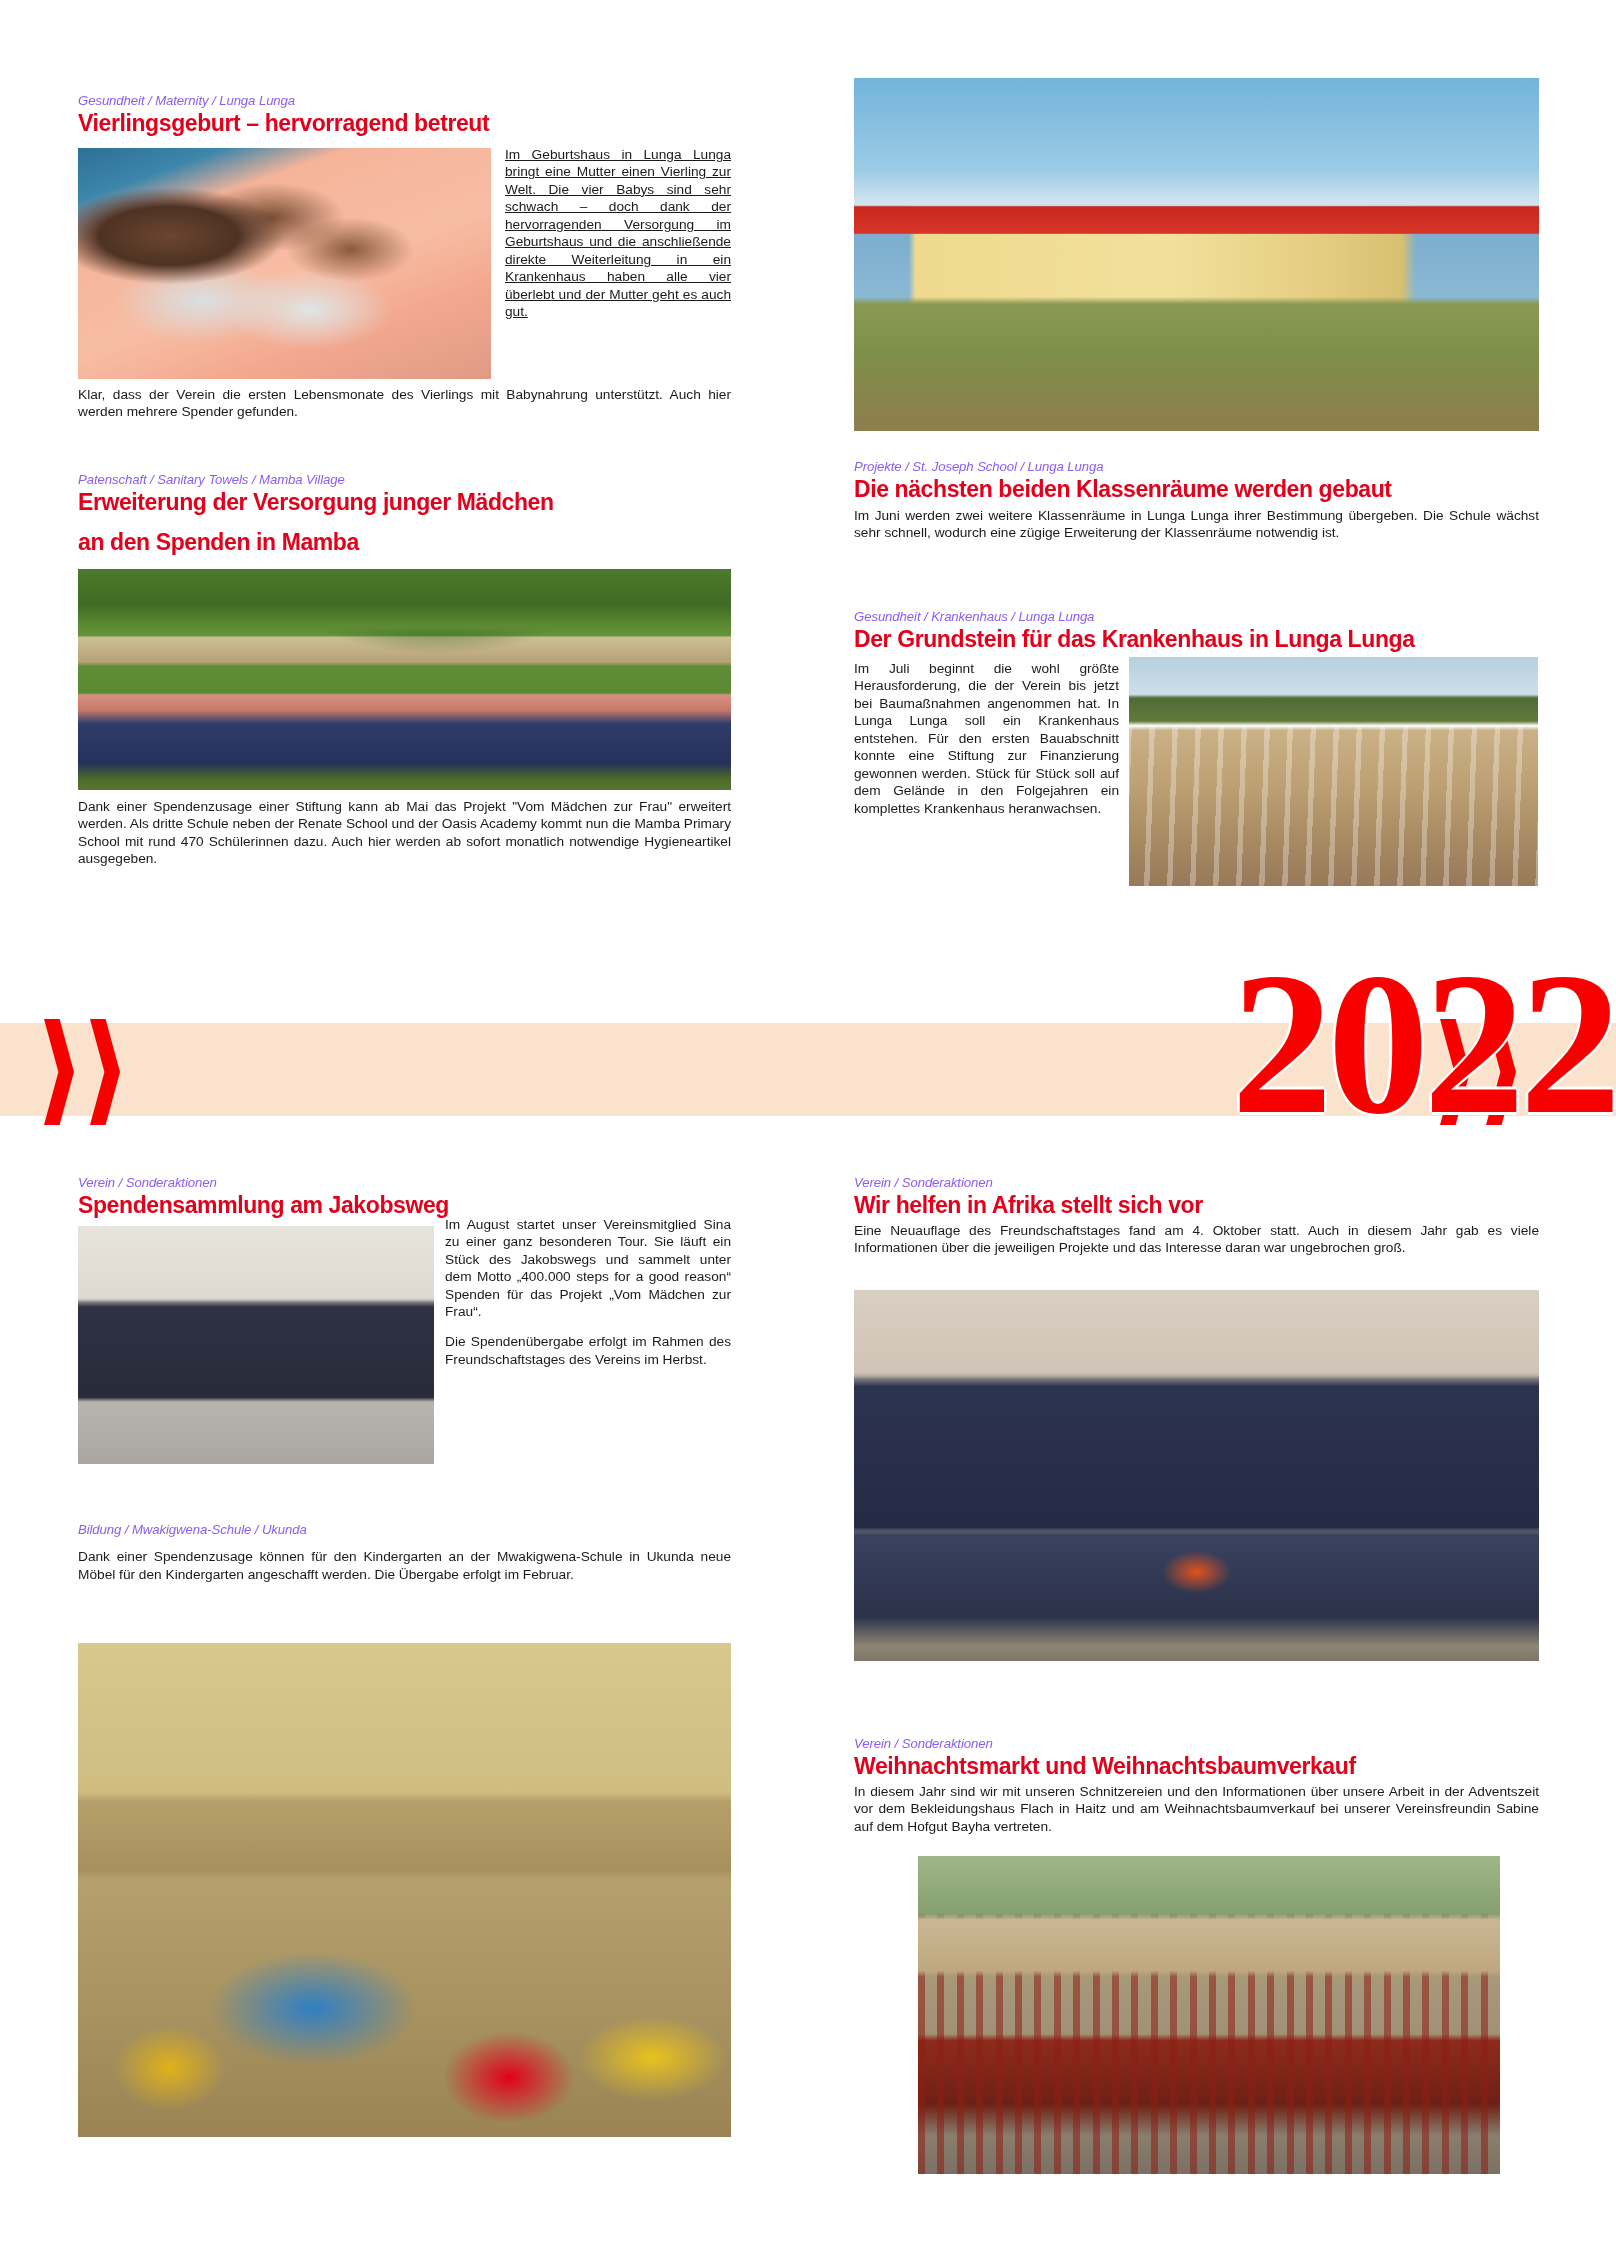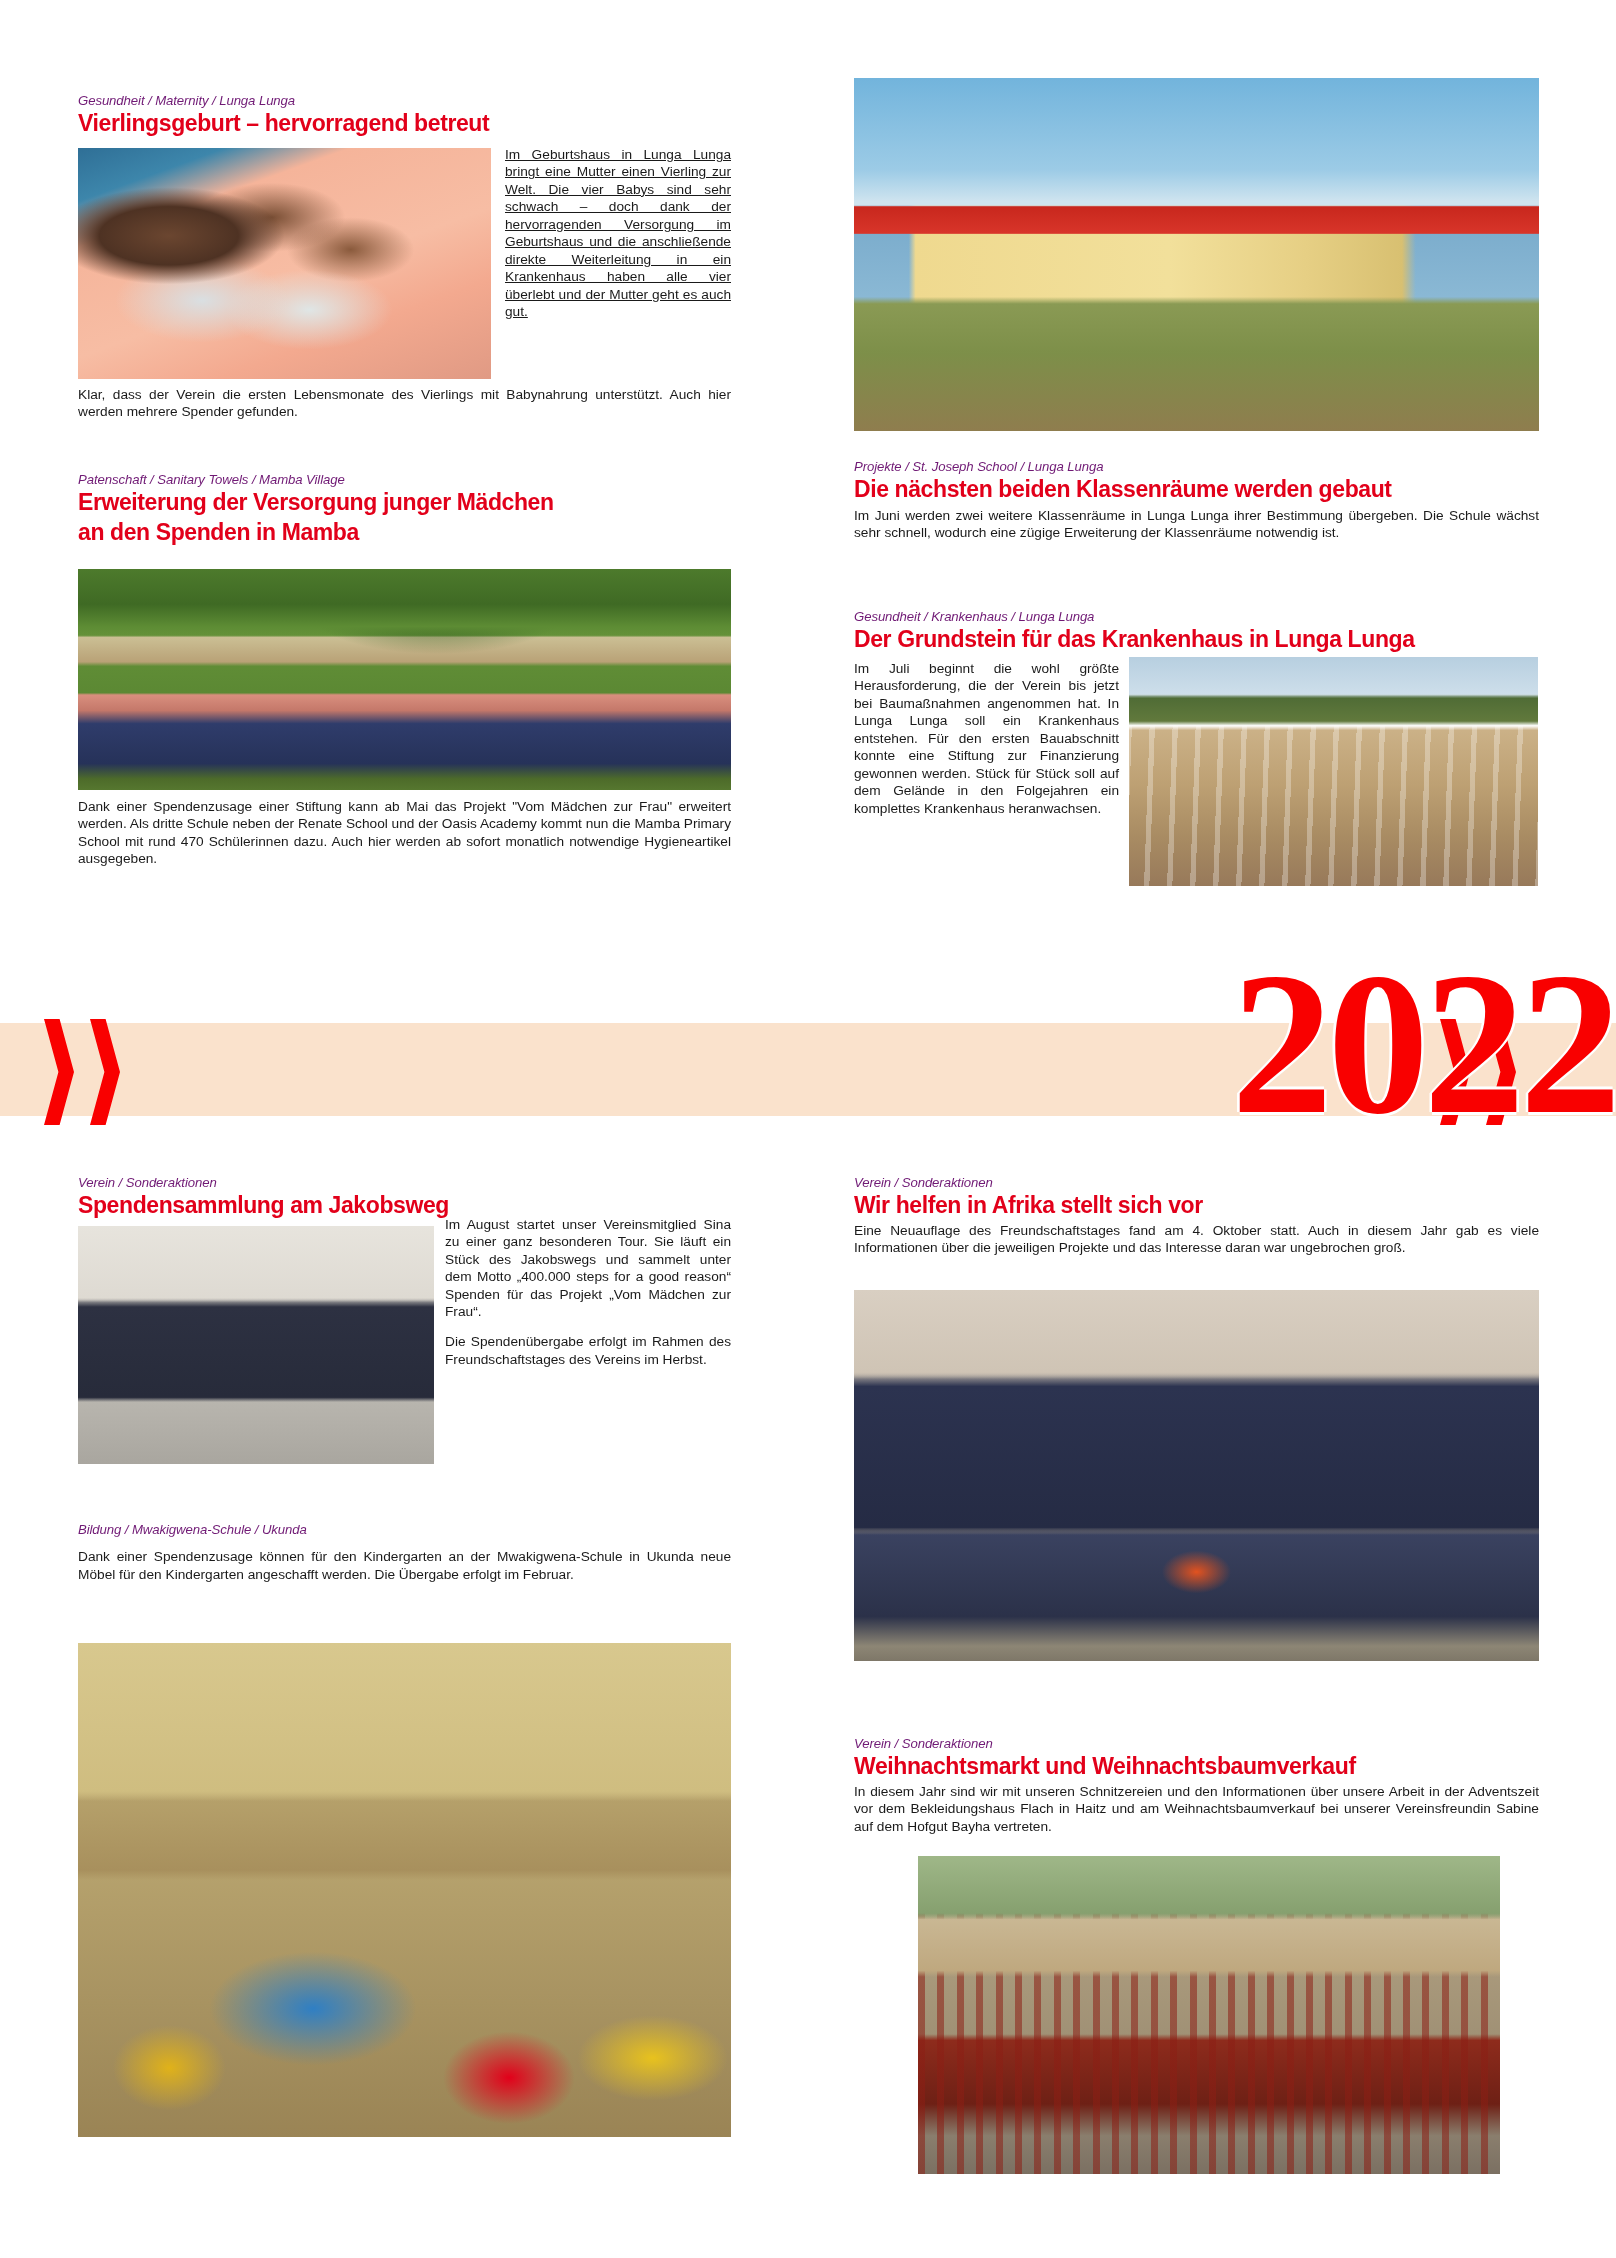--- a/index.html
+++ b/index.html
@@ -17,21 +17,21 @@
     height: 2258px;
     background: #ffffff;
     overflow: hidden;
   }
 
   
   .kicker {
     font-style: italic;
     font-size: 13.2px;
     line-height: 1.15;
-    color: #701a75;
+    color: #8b5cf6;
     letter-spacing: -0.1px;
     margin: 0 0 2.6px 0;
     white-space: nowrap;
   }
   .headline {
     color: #e2001a;
     font-weight: bold;
     font-size: 23px;
     line-height: 1.12;
     margin: 0 0 3.5px 0;
@@ -195,21 +195,21 @@
   <div class="abs" style="left:505px; top:146px; width:226px;text-decoration:underline;">
     <p class="body-text">Im Geburtshaus in Lunga Lunga bringt eine Mutter einen Vierling zur Welt. Die vier Babys sind sehr schwach – doch dank der hervorragenden Versorgung im Geburtshaus und die anschließende direkte Weiterleitung in ein Krankenhaus haben alle vier überlebt und der Mutter geht es auch gut.</p>
   </div>
 
   <div class="abs" style="left:78px; top:386px; width:653px;">
     <p class="body-text">Klar, dass der Verein die ersten Lebensmonate des Vierlings mit Babynahrung unterstützt. Auch hier werden mehrere Spender gefunden.</p>
   </div>
 
   <div class="abs" style="left:78px; top:472px; width:653px;">
     <div class="kicker">Patenschaft / Sanitary Towels / Mamba Village</div>
-    <div class="headline" style="margin-bottom:4px;">Erweiterung der Versorgung junger Mädchen</div>
+    <div class="headline" style="margin-bottom:14px;">Erweiterung der Versorgung junger Mädchen</div>
     <div class="headline">an den Spenden in Mamba</div>
   </div>
 
   <div class="photo ph-crowd" style="left:78px; top:569px; width:653px; height:221px;">
     <div class="ph-inner"></div>
   </div>
 
   <div class="abs" style="left:78px; top:798px; width:653px;">
     <p class="body-text">Dank einer Spendenzusage einer Stiftung kann ab Mai das Projekt "Vom Mädchen zur Frau" erweitert werden. Als dritte Schule neben der Renate School und der Oasis Academy kommt nun die Mamba Primary School mit rund 470 Schülerinnen dazu. Auch hier werden ab sofort monatlich notwendige Hygieneartikel ausgegeben.</p>
   </div>

